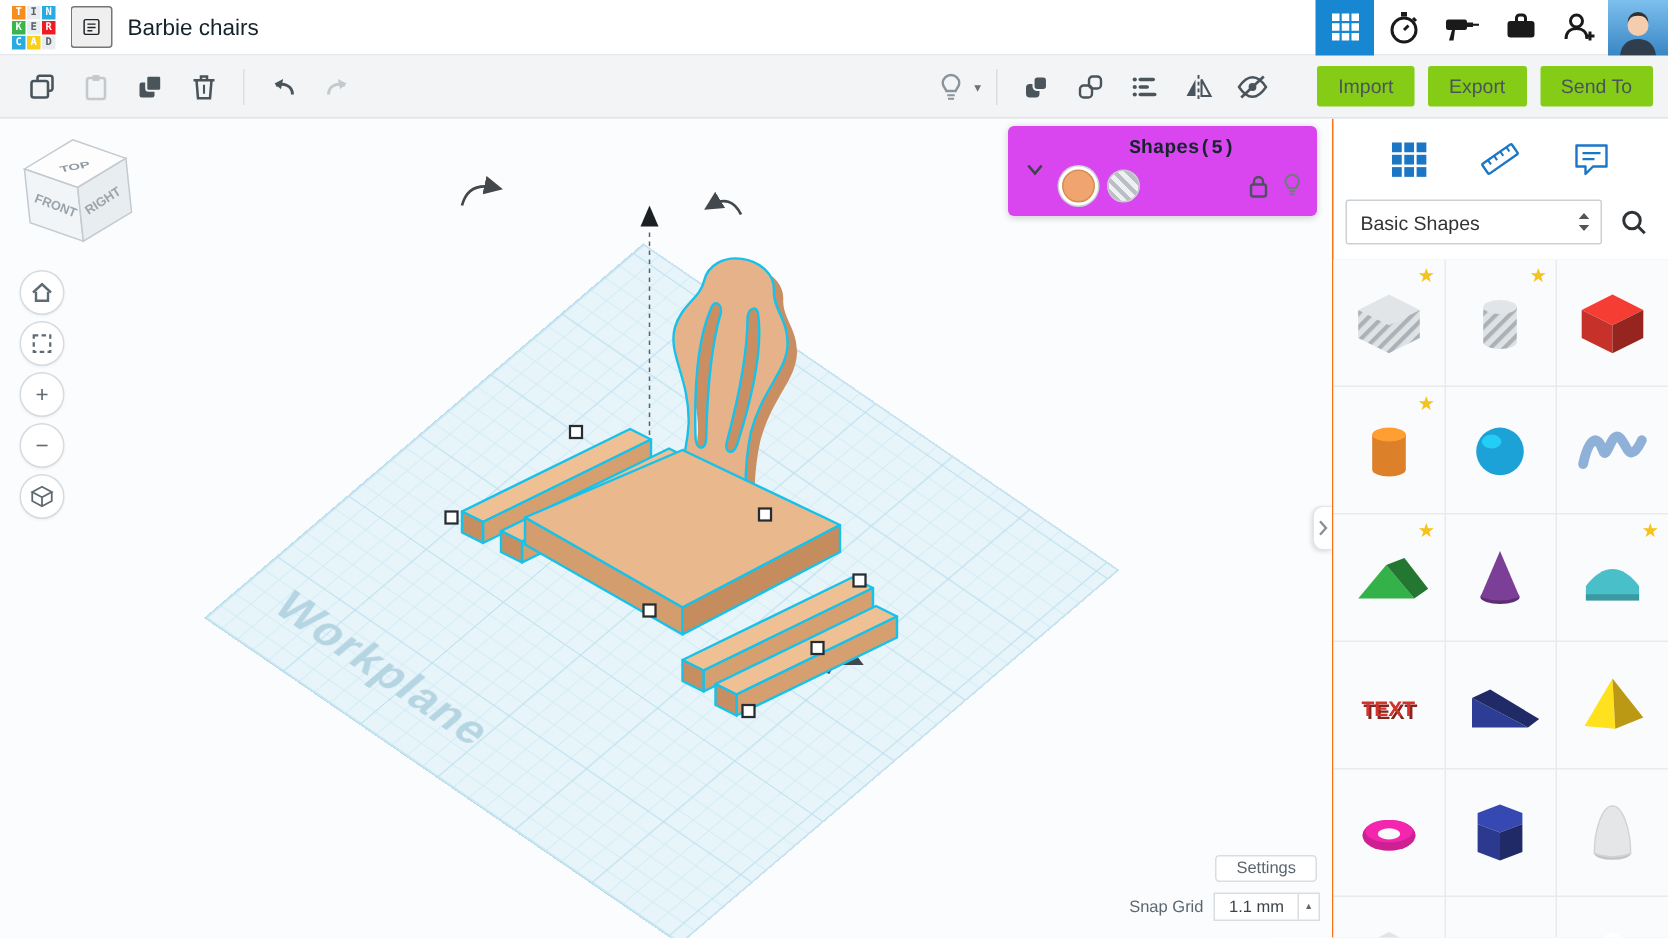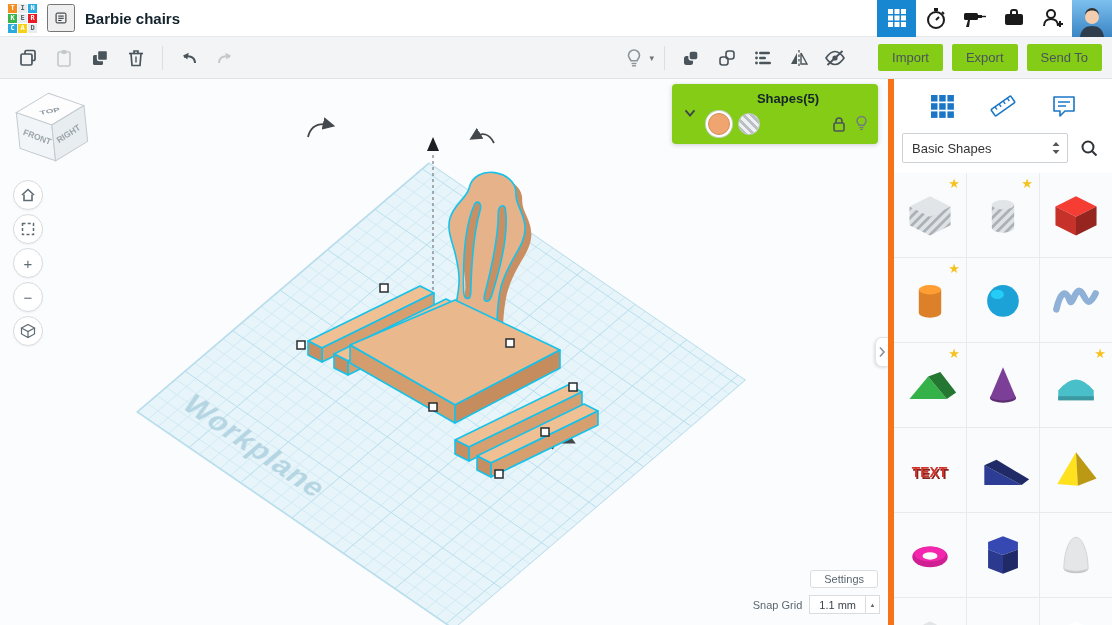--- a/index.html
+++ b/index.html
@@ -4,21 +4,21 @@
 <style>
   html,body{margin:0;padding:0;}
   body{width:1112px;height:625px;overflow:hidden;font-family:"Liberation Sans",sans-serif;background:#fff;-webkit-font-smoothing:antialiased;}
   #app{position:relative;width:1112px;height:625px;}
 
   
   .appbar{position:absolute;top:0;left:0;right:0;height:37px;background:#fff;border-bottom:1px solid #e5e8ea;display:flex;align-items:center;padding-left:8px;box-sizing:border-box;z-index:50;}
   .logo{display:grid;grid-template-columns:repeat(3,9px);grid-auto-rows:9px;gap:1px;margin-right:10px;}
   .logo .cell{font-size:7px;font-weight:bold;color:#fff;display:flex;align-items:center;justify-content:center;font-family:"DejaVu Sans Mono",monospace;}
   .doc-btn{width:28px;height:28px;display:flex;align-items:center;justify-content:center;margin-right:10px;}
-  .app-title{font-size:15px;font-weight:bold;color:#14222b;}
+  .app-title{font-size:15px;font-weight:normal;color:#14222b;}
   .hdr-right{margin-left:auto;display:flex;align-items:stretch;height:37px;}
   .hdr-ic{width:39px;display:flex;align-items:center;justify-content:center;}
   .hdr-ic.tile-active{background:#1787d2;}
   .avatar{width:40px;background:linear-gradient(180deg,#7cc0ee,#3a85c4);display:flex;align-items:flex-end;justify-content:center;overflow:hidden;}
 
   
   .toolbar{position:absolute;top:37px;left:0;right:0;height:42px;background:#f2f4f5;border-bottom:1px solid #e1e4e6;display:flex;align-items:center;padding:0 10px;box-sizing:border-box;z-index:45;}
   .tbtn{width:32px;height:30px;display:flex;align-items:center;justify-content:center;margin:0 2px;border-radius:3px;background:transparent;border:none;padding:0;}
   .sep{width:1px;height:24px;background:#dcdfe2;margin:0 8px;}
   .mid{margin-left:auto;display:flex;align-items:center;}
@@ -36,41 +36,41 @@
       linear-gradient(90deg,#d2eaf4 1px,transparent 1px);
     background-size:70px 70px,70px 70px,14px 14px,14px 14px;
     transform:rotate(-3deg) rotateX(40deg) rotateZ(-45deg);border:1px solid #b9dceb;}
   .wp-label{position:absolute;left:64px;top:28px;transform:rotate(90deg);transform-origin:0 0;font-size:34px;font-weight:bold;color:#b5d5e2;letter-spacing:1px;white-space:nowrap;}
   .model-layer{position:absolute;left:0;top:0;}
 
   .viewcube{position:absolute;left:10px;top:10px;}
   .nav-stack{position:absolute;left:13px;top:101px;display:flex;flex-direction:column;gap:4px;}
   .cbtn{width:30px;height:30px;border-radius:50%;background:#fff;border:1px solid #d7dbde;display:flex;align-items:center;justify-content:center;color:#5f6b73;font-size:15px;box-shadow:0 1px 2px rgba(0,0,0,.05);box-sizing:border-box;padding:0;}
 
-  .sel-panel{position:absolute;top:5px;right:10px;width:206px;background:#84cc16;border-radius:4px;box-shadow:0 1px 5px rgba(0,0,0,.18);padding:7px 10px 9px 8px;display:flex;gap:8px;z-index:10;box-sizing:border-box;}
+  .sel-panel{position:absolute;top:5px;right:10px;width:206px;background:#d946ef;border-radius:4px;box-shadow:0 1px 5px rgba(0,0,0,.18);padding:7px 10px 9px 8px;display:flex;gap:8px;z-index:10;box-sizing:border-box;font-family:Liberation Mono, monospace;}
   .sel-chevron{width:20px;display:flex;align-items:center;justify-content:center;background:none;border:none;padding:0;}
   .sel-body{flex:1;}
   .sel-title{font-size:13px;font-weight:bold;color:#15242d;text-align:center;margin-bottom:7px;}
   .sel-row{display:flex;align-items:center;gap:8px;}
   .swatch{width:22px;height:22px;border-radius:50%;box-sizing:border-box;}
   .sw1{background:#f0a571;border:1px solid #d98d55;box-shadow:0 0 0 2px #fff,0 0 0 3px #ccd2d6;}
   .sw2{background:repeating-linear-gradient(45deg,#eef0f2 0 3px,#b9bfc4 3px 6px);border:1px solid #c6cbcf;}
   .sel-spacer{flex:1;}
   .mini-ic{background:none;border:none;padding:0;display:flex;align-items:center;}
 
   .collapse-tab{position:absolute;right:0;top:258px;width:13px;height:30px;background:#fff;border:1px solid #e2e5e7;border-right:none;border-radius:7px 0 0 7px;box-shadow:-1px 1px 3px rgba(0,0,0,.12);display:flex;align-items:center;justify-content:center;padding:0;}
 
   .settings-btn{position:absolute;right:10px;bottom:37px;background:#fff;border:1px solid #d9dde0;border-radius:3px;font-size:11px;color:#5b6770;padding:2px 13px;font-family:inherit;}
   .snap-row{position:absolute;right:8px;bottom:11px;display:flex;align-items:center;gap:7px;font-size:11px;color:#5b6770;justify-content:space-between;}
   .snap-box{background:#fff;border:1px solid #d9dde0;display:flex;align-items:stretch;height:17px;}
   .snap-val{padding:1px 9px;font-size:11px;color:#3c444a;display:flex;align-items:center;}
   .snap-caret{width:13px;border-left:1px solid #d9dde0;display:flex;align-items:center;justify-content:center;font-size:6px;color:#666;}
 
   
-  .side{position:absolute;top:79px;right:0;width:224px;height:546px;background:#fff;border-left:6px solid #f97316;box-sizing:border-box;display:flex;flex-direction:column;z-index:20;}
+  .side{position:absolute;top:79px;right:0;width:224px;height:546px;background:#fff;border-left:1px solid #f97316;box-sizing:border-box;display:flex;flex-direction:column;z-index:20;}
   .side-tabs{height:54px;min-height:54px;display:flex;align-items:center;justify-content:center;gap:34px;}
   .stab{background:none;border:none;padding:0;display:flex;align-items:center;}
   .filter{display:flex;align-items:center;gap:6px;padding:0 8px 10px;}
   .select{flex:1;height:30px;border:1px solid #ccd1d5;border-radius:2px;background:#fff;display:flex;align-items:center;justify-content:space-between;padding:0 6px 0 9px;font-size:13px;color:#333;box-sizing:border-box;}
   .search-btn{width:30px;height:30px;display:flex;align-items:center;justify-content:center;background:none;border:none;padding:0;}
   .grid-wrap{flex:1;overflow:hidden;background:#e8ebed;}
   .shape-grid{display:grid;grid-template-columns:repeat(3,1fr);grid-auto-rows:84px;gap:1px;}
   .tile{background:#fafbfc;position:relative;display:flex;align-items:center;justify-content:center;}
   .star{position:absolute;top:3px;right:6px;color:#f6c21e;font-size:13px;}
 </style>

